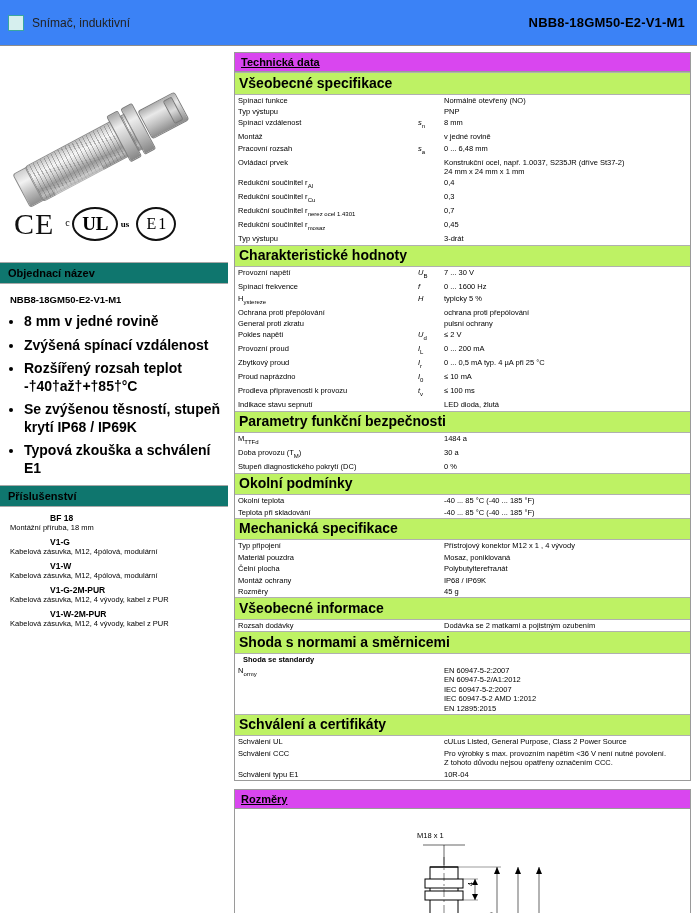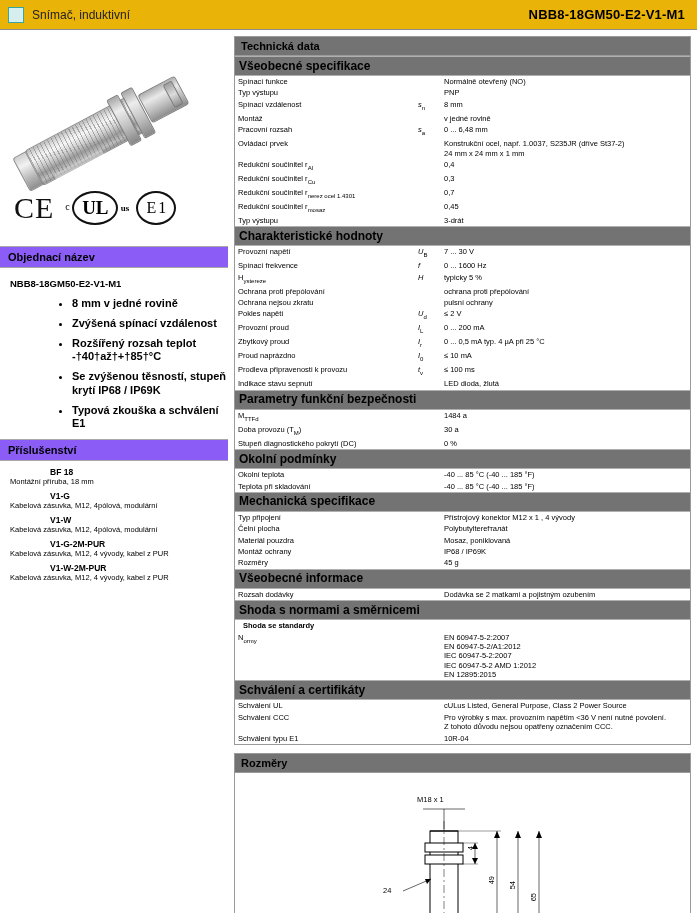--- a/index.html
+++ b/index.html
@@ -8,22 +8,22 @@
     width: 697px; height: 913px;
     font-family: "Liberation Sans", sans-serif;
     font-size: 8px;
     color: #000;
     background: #fff;
     position: relative;
     overflow: hidden;
   }
   
   .header {
-    height: 30px;
-    background: #eab308;
+    height: 46px;
+    background: #3b82f6;
     border-bottom: 1px solid #8c8c8c;
     display: flex;
     align-items: center;
     padding: 0 8px;
   }
   .header .logo {
     width: 16px; height: 16px;
     border: 1px solid #3aa6a0;
     background: #d6efee;
     margin-right: 8px;
@@ -139,59 +139,60 @@
   .ul-mark .us { position:absolute; right:-13px; top:10px; font-size:9px; font-weight:bold;}
   .e1 {
     width: 40px; height: 34px; border: 2px solid #111;
     border-radius: 50%;
     display:flex; align-items:center; justify-content:center; gap:2px;
     font-family: "Liberation Serif", serif;
     font-size: 16px;
   }
 
   .sec-title {
-    background: #8b5cf6;
+    background: #0f766e;
     border-top: 1px solid #a8a8a8;
     border-bottom: 1px solid #a8a8a8;
     font-size: 11px;
     font-weight: bold;
     padding: 4px 8px;
     margin-top: 6px;
   }
   .left-body { padding: 6px 10px 0 10px; }
   .ordname {
     font-size: 9.5px; font-weight: bold; margin: 4px 0 8px 0;
   }
   ul.features { margin: 0 0 8px 0; padding-left: 14px; }
   ul.features li {
-    font-size: 11px; font-weight: bold; margin-bottom: 6px; line-height: 1.25; margin-left: 48px;
+    font-size: 14px; font-weight: bold; margin-bottom: 6px; line-height: 1.25;
   }
   .acc-item { margin-bottom: 5px; }
   .acc-name { font-size: 8.5px; font-weight: bold; padding-left: 40px; }
   .acc-desc { font-size: 7.5px; }
 
   
   .panel { margin: 6px 6px 0 6px; border: 1px solid #9a9a9a; }
   .panel-head {
-    background: #737373;
+    background: #d946ef;
     border-bottom: 1px solid #9a9a9a;
     font-size: 11px; font-weight: bold;
     padding: 3px 6px;
+    text-decoration: underline;
   }
   table.spec { width: 100%; border-collapse: collapse; }
   table.spec td {
     font-size: 7.5px;
     padding: 1px 3px;
     vertical-align: top;
     line-height: 1.25;
   }
   tr.grp td {
-    background: #737373;
+    background: #bef264;
     font-weight: bold;
-    font-size: 12px;
+    font-size: 14px;
     border-top: 1px solid #b0b0b0;
     border-bottom: 1px solid #b0b0b0;
     padding: 1.5px 4px;
     margin-left: 47px;
   }
   tr.sub td {
     font-weight: bold;
     font-size: 7.5px;
     padding-left: 8px;
   }
@@ -363,21 +364,21 @@
               <td class="lbl">H<span class="sub-i">ystereze</span></td>
               <td class="sym">H</td>
               <td class="val">typicky 5 %</td>
             </tr>
             <tr>
               <td class="lbl">Ochrana proti přepólování</td>
               <td class="sym"></td>
               <td class="val">ochrana proti přepólování</td>
             </tr>
             <tr>
-              <td class="lbl">Ochrana nejsou zkratu</td>
+              <td class="lbl">General proti zkratu</td>
               <td class="sym"></td>
               <td class="val">pulsní ochrany</td>
             </tr>
             <tr>
               <td class="lbl">Pokles napětí</td>
               <td class="sym">U<span class="sub-i">d</span></td>
               <td class="val">≤ 2 V</td>
             </tr>
             <tr>
               <td class="lbl">Provozní proud</td>
@@ -437,28 +438,28 @@
             </tr>
             <tr class="grp">
               <td colspan="3">Mechanická specifikace</td>
             </tr>
             <tr>
               <td class="lbl">Typ připojení</td>
               <td class="sym"></td>
               <td class="val">Přístrojový konektor M12 x 1 , 4 vývody</td>
             </tr>
             <tr>
+              <td class="lbl">Materiál pouzdra</td>
+              <td class="sym"></td>
+              <td class="val">Mosaz, poniklovaná</td>
+            </tr>
+            <tr>
               <td class="lbl">Čelní plocha</td>
               <td class="sym"></td>
               <td class="val">Polybutylterefталát</td>
-            </tr>
-            <tr>
-              <td class="lbl">Materiál pouzdra</td>
-              <td class="sym"></td>
-              <td class="val">Mosaz, poniklovaná</td>
             </tr>
             <tr>
               <td class="lbl">Montáž ochrany</td>
               <td class="sym"></td>
               <td class="val">IP68 / IP69K</td>
             </tr>
             <tr>
               <td class="lbl">Rozměry</td>
               <td class="sym"></td>
               <td class="val">45 g</td>

